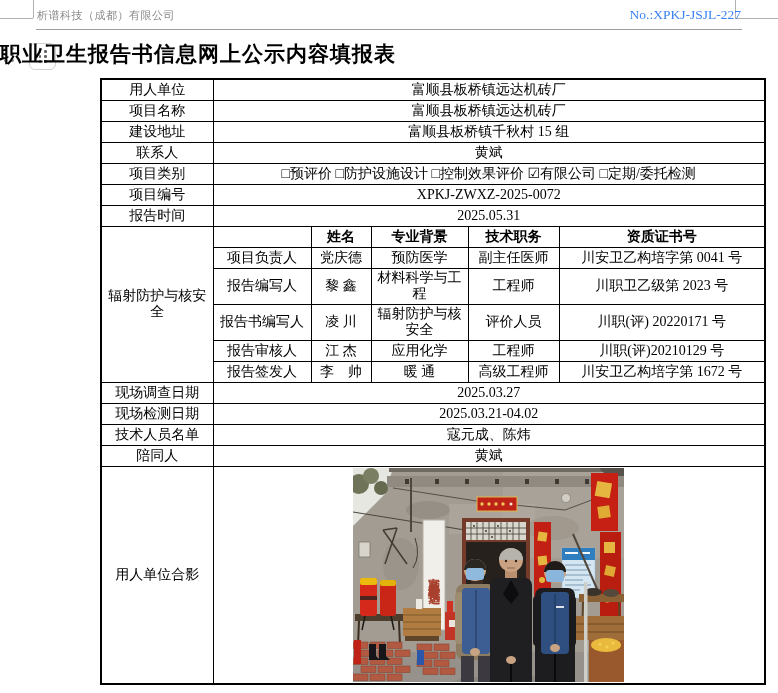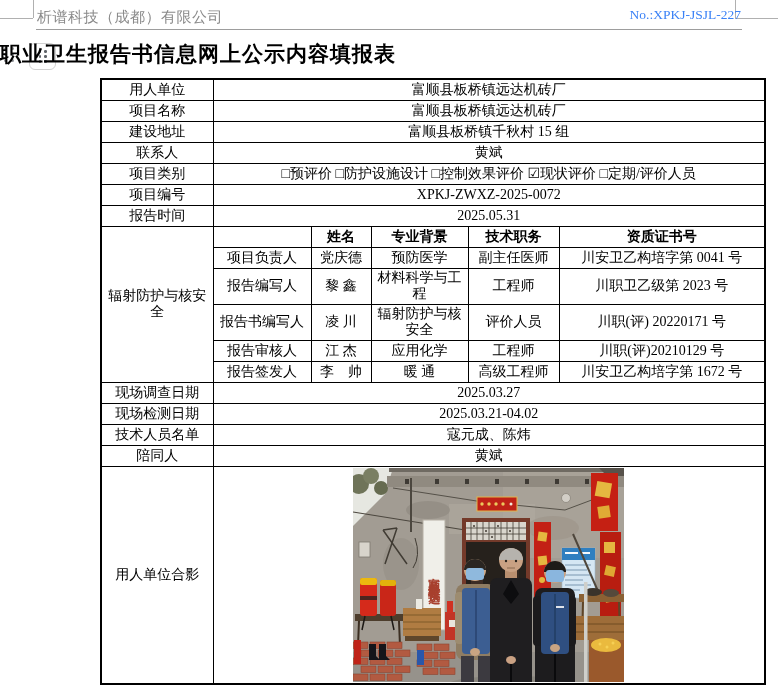--- a/index.html
+++ b/index.html
@@ -1,19 +1,19 @@
 <!DOCTYPE html>
 <html><head>
 <meta charset="utf-8">
 <style>
   html,body{margin:0;padding:0;}
   body{width:778px;height:693px;overflow:hidden;background:#ffffff;position:relative;
        font-family:"Liberation Sans",sans-serif;color:#000;}
   
-  .hdr-company{position:absolute;left:37px;top:8px;font-size:15px;color:#8a8a8a;
+  .hdr-company{position:absolute;left:37px;top:8px;font-size:11px;color:#8a8a8a;
                font-family:Liberation Sans, sans-serif;letter-spacing:.5px;}
   .hdr-no{position:absolute;right:37px;top:7px;font-size:13.5px;color:#3b82f6;
           font-family:"Liberation Serif",serif;}
   .hdr-rule{position:absolute;left:36px;top:29px;width:706px;height:1px;background:#9d9d9d;}
   
   .mark{position:absolute;background:#b0b0b0;}
   .mark.tlv{left:33px;top:0;width:1px;height:18px;}
   .mark.tlh{left:0;top:18px;width:33px;height:1px;}
   .mark.trv{left:735px;top:0;width:1px;height:18px;}
   .mark.trh{left:735px;top:18px;width:43px;height:1px;}
@@ -100,21 +100,21 @@
   <tr class="r">
         <td>建设地址</td>
       <td colspan="5">富顺县板桥镇千秋村 15 组</td>
       </tr>
   <tr class="r">
         <td>联系人</td>
       <td colspan="5">黄斌</td>
       </tr>
   <tr class="r">
         <td>项目类别</td>
-      <td colspan="5">□预评价 □防护设施设计 □控制效果评价 ☑现状评价 □定期/评价人员</td>
+      <td colspan="5">□预评价 □防护设施设计 □控制效果评价 ☑有限公司 □定期/委托检测</td>
       </tr>
   <tr class="r">
         <td>项目编号</td>
       <td colspan="5">XPKJ-ZWXZ-2025-0072</td>
       </tr>
   <tr class="r">
         <td>报告时间</td>
       <td colspan="5">2025.05.31</td>
       </tr>
 

